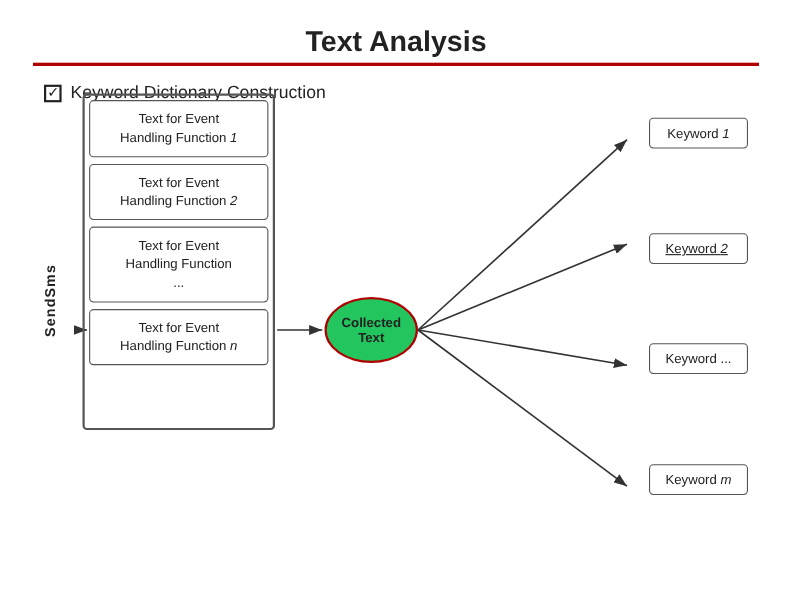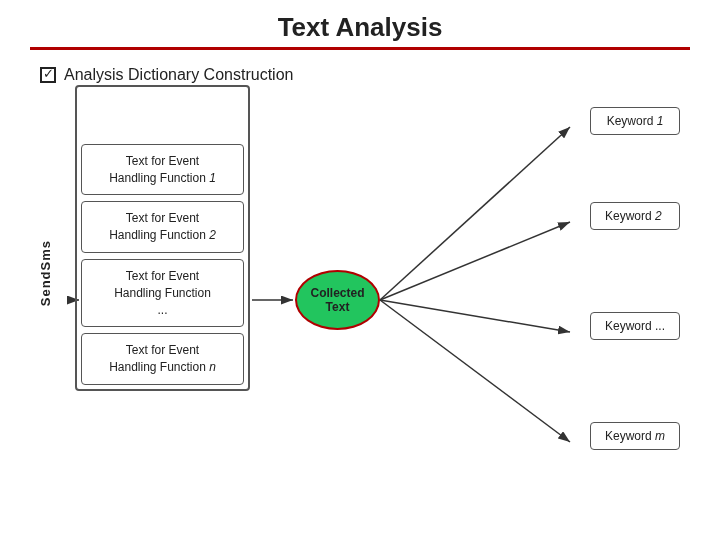--- a/index.html
+++ b/index.html
@@ -14,21 +14,21 @@
 
     .page {
       width: 720px;
       height: 540px;
       position: relative;
     }
 
     
     .title-area {
       text-align: center;
-      padding-top: 12px;
+      padding-top: 22px;
       padding-bottom: 6px;
     }
     .title-text {
       font-size: 26px;
       font-weight: bold;
       color: #222;
     }
     .title-underline {
       height: 3px;
       background: #b00000;
@@ -89,21 +89,20 @@
       left: 45px;
       top: 0;
       width: 175px;
       border: 2px solid #555;
       border-radius: 4px;
       padding: 4px;
       display: flex;
       flex-direction: column;
       gap: 6px;
       height: 306px;
-      justify-content: flex-end;
     }
 
     .text-box {
       border: 1.5px solid #555;
       border-radius: 4px;
       padding: 8px 10px;
       font-size: 12px;
       color: #222;
       line-height: 1.4;
       background: #fff;
@@ -159,21 +158,21 @@
 
 <div class="page">
 
   <div class="title-area">
     <div class="title-text">Text Analysis</div>
     <div class="title-underline"></div>
   </div>
 
   <div class="subtitle">
     <span class="checkbox-icon"></span>
-    <span>Analysis Dictionary Construction</span>
+    <span>Keyword Dictionary Construction</span>
   </div>
 
   <div class="diagram">
 
     <svg class="lines-svg">
 
       <defs>
         <marker id="arrowhead" markerWidth="8" markerHeight="6" refX="8" refY="3" orient="auto">
           <polygon points="0 0, 8 3, 0 6" fill="#333"></polygon>
         </marker>
@@ -202,19 +201,19 @@
       <div class="text-box">Text for Event<br>Handling Function <em>2</em></div>
       <div class="text-box">Text for Event<br>Handling Function<br>...</div>
       <div class="text-box">Text for Event<br>Handling Function <em>n</em></div>
     </div>
 
     <div class="collected-oval">
       Collected<br>Text
     </div>
 
     <div class="keyword-box" style="top: 22px; text-align: center;">Keyword <em>1</em></div>
-    <div class="keyword-box" style="top: 117px;">Keyword <em>2</em></div>
+    <div class="keyword-box" style="top: 127px; text-decoration: underline;">Keyword <em>2</em></div>
     <div class="keyword-box" style="top: 227px; margin-left: 28px;">Keyword ...</div>
     <div class="keyword-box" style="top: 337px;">Keyword <em>m</em></div>
 
   </div>
 
 </div>
 
 </body></html>

